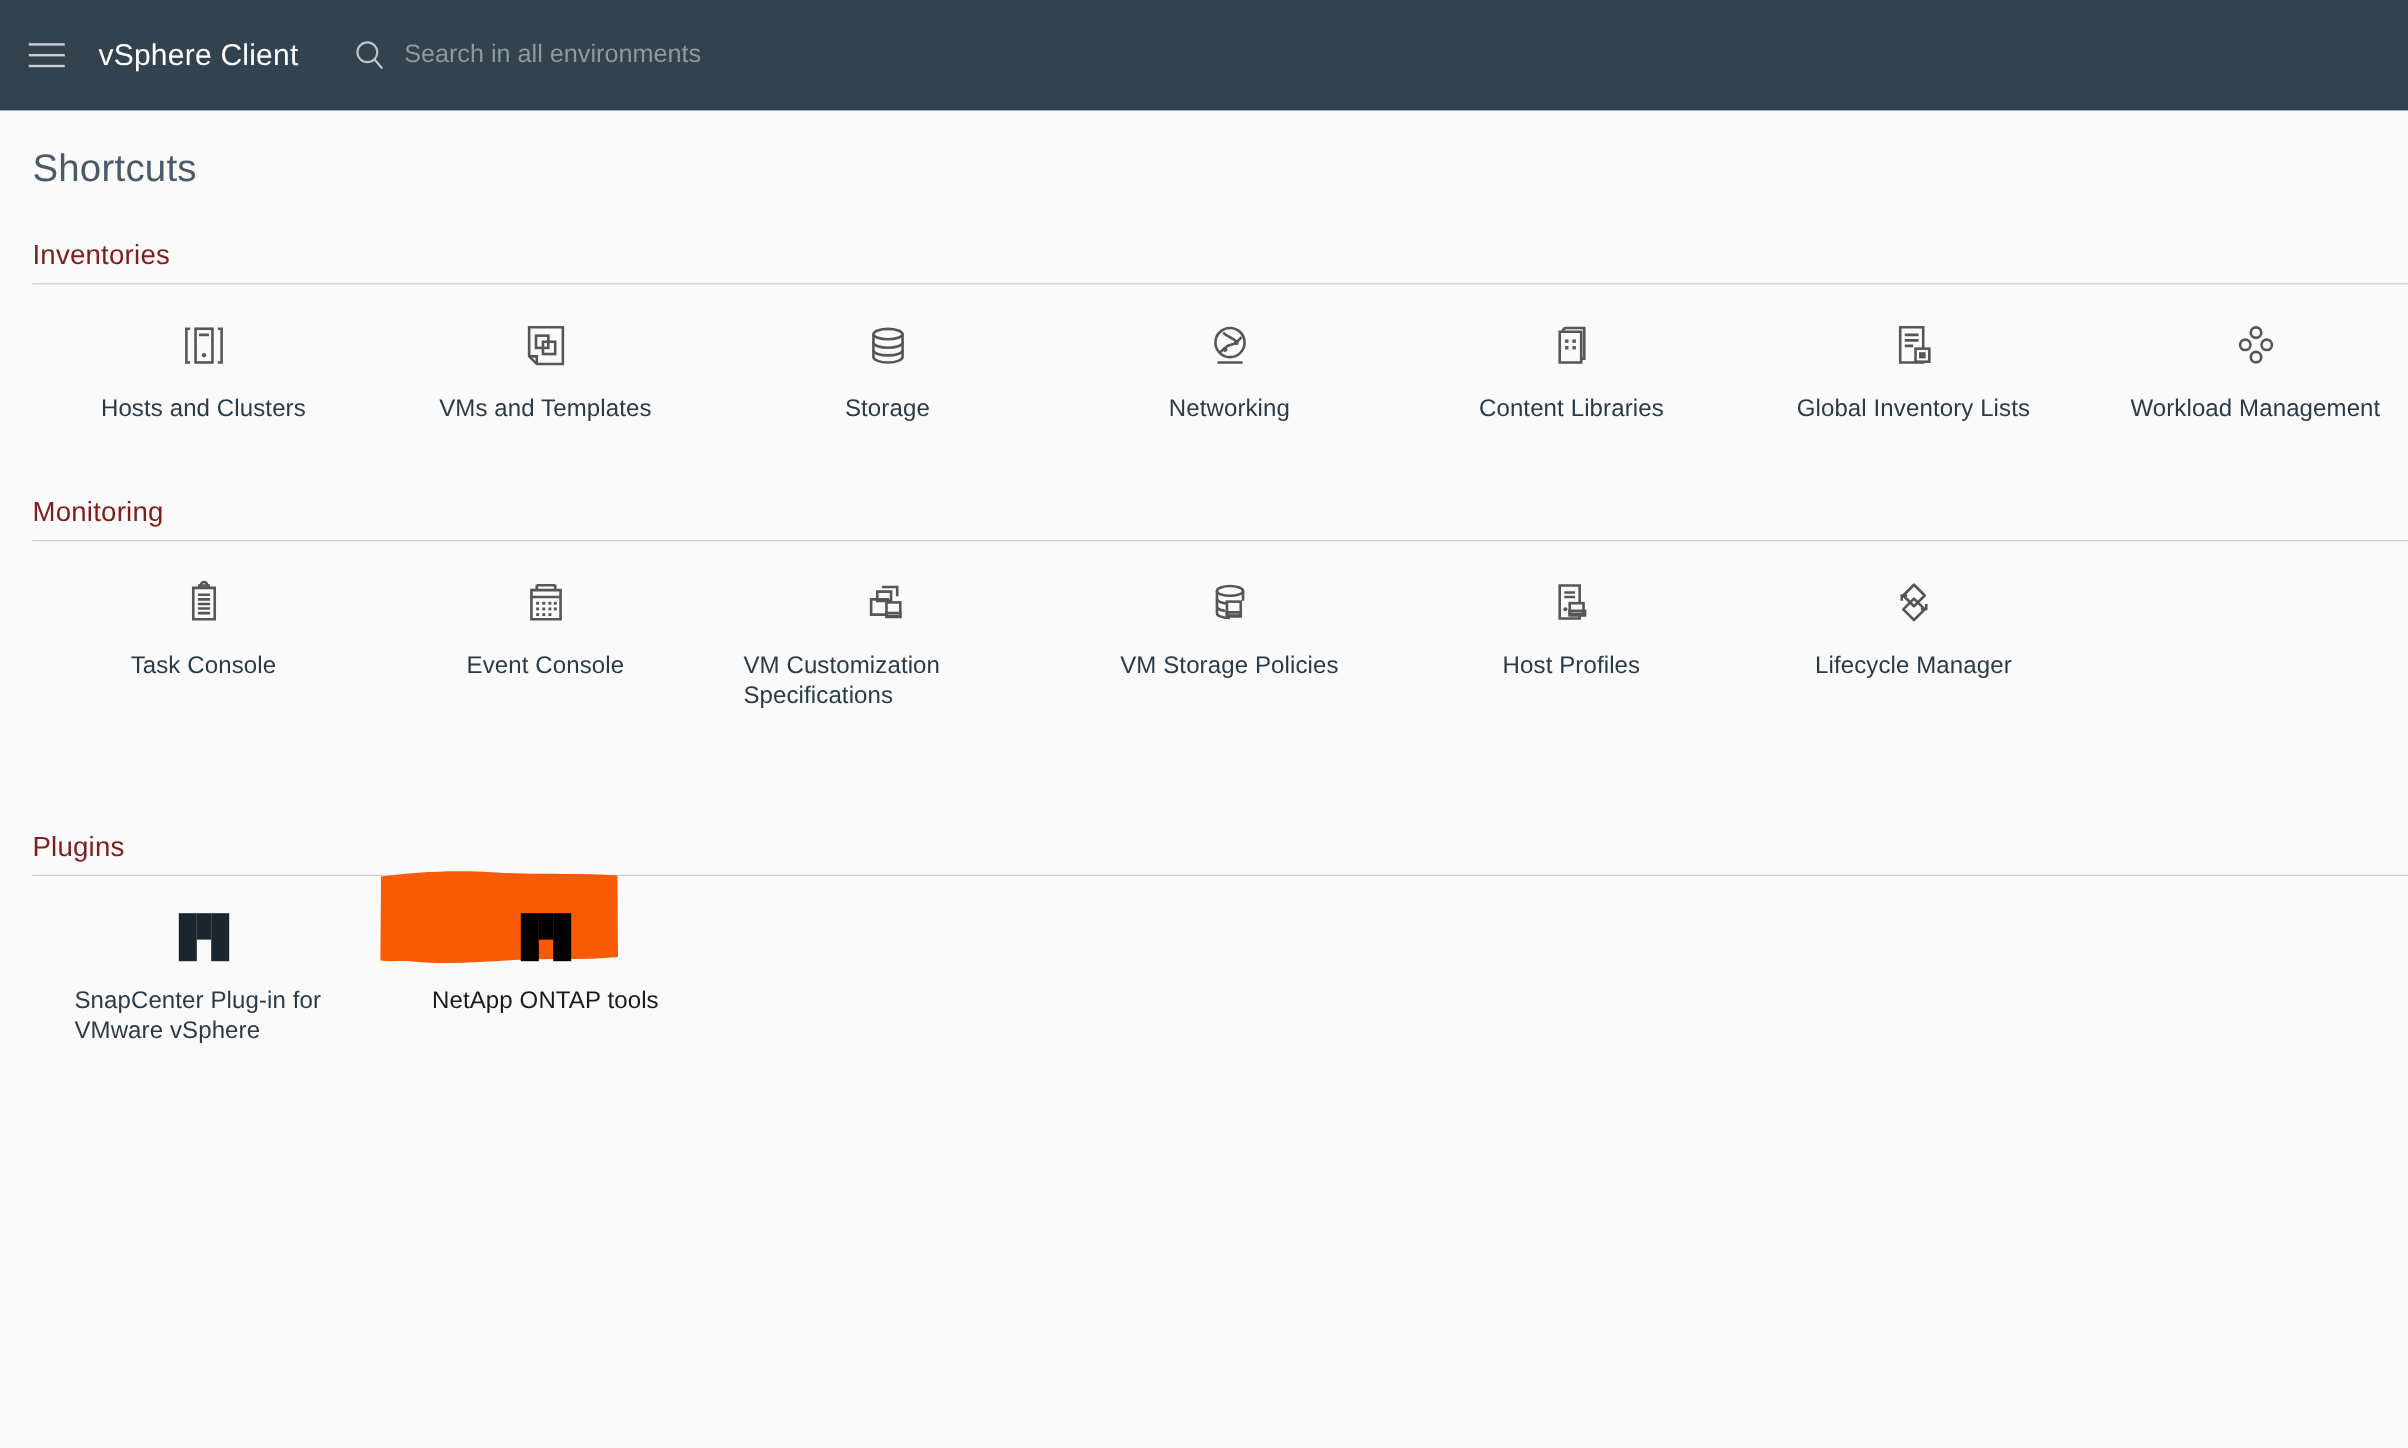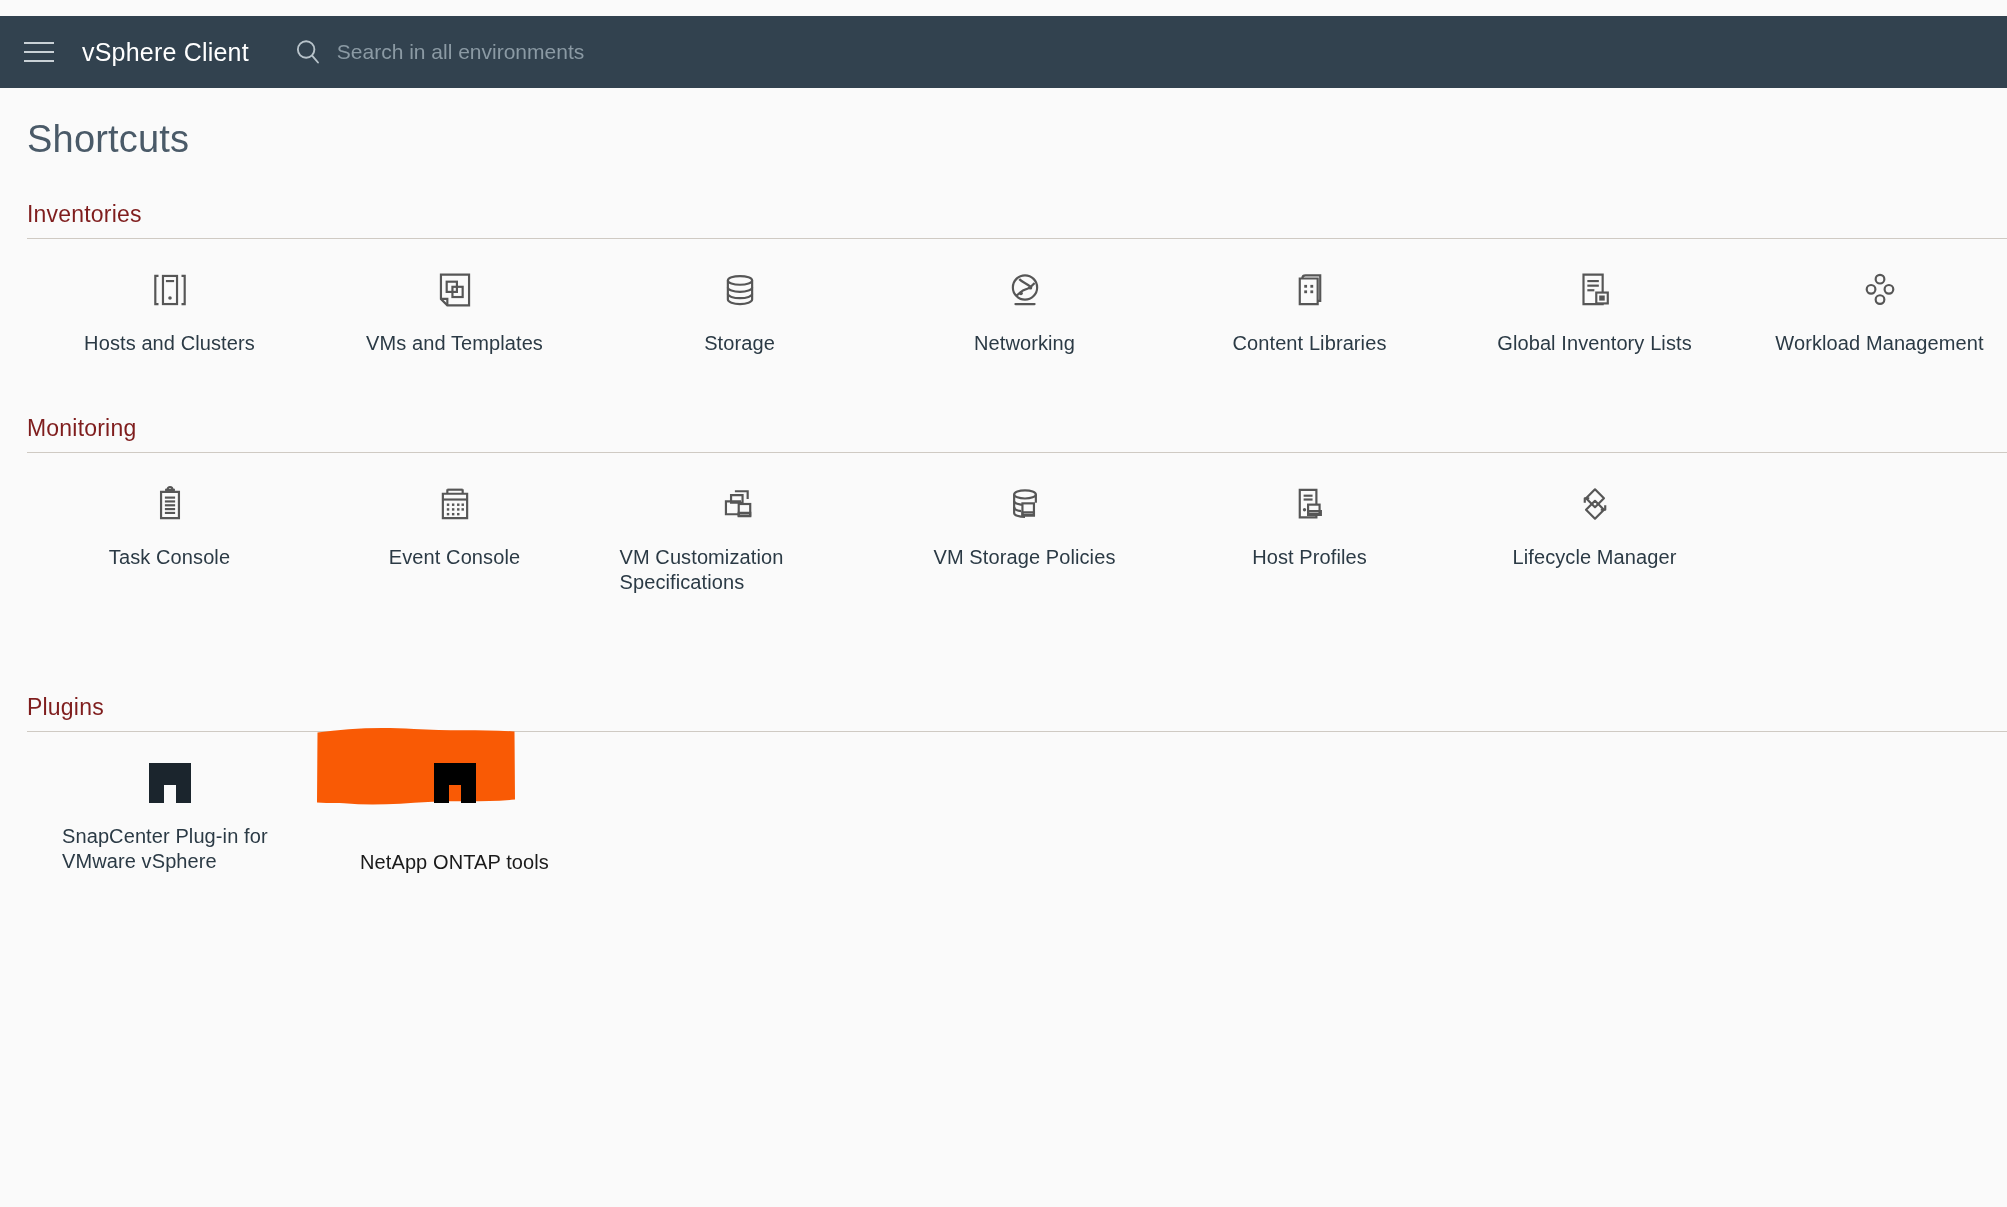--- a/index.html
+++ b/index.html
@@ -7,27 +7,26 @@
     width: 2007px;
     height: 1207px;
     overflow: hidden;
     background: #fafafa;
     font-family: "Liberation Sans", sans-serif;
     -webkit-font-smoothing: antialiased;
   }
 
   
   .topbar {
-    height: 72px;
+    height: 92px;
     background: #32424f;
     display: flex;
     align-items: center;
     padding-left: 18px;
     position: relative;
-    margin-top: 16px;
   }
   .hamburger {
     width: 42px; height: 42px;
     display: flex; flex-direction: column; justify-content: center;
     align-items: center; gap: 7px; cursor: pointer;
     margin-right: 22px;
   }
   .hamburger span {
     display: block; width: 30px; height: 2px; background: #c9d1d6;
   }
@@ -50,21 +49,21 @@
     white-space: nowrap;
   }
 
   
   .page {
     padding: 0 0 0 0;
     background: #fafafa;
     height: calc(1207px - 72px);
   }
   .page-title {
-    font-size: 38px;
+    font-size: 32px;
     color: #4a5a68;
     font-weight: 400;
     padding: 30px 3px 0 27px;
     letter-spacing: 0.2px;
   }
 
   .section { padding-left: 27px; }
   .section-header {
     font-size: 23px;
     color: #7f1d1d;
@@ -130,21 +129,21 @@
   .plugin-logo .bar-r { right: 0; }
   .plugin-logo .bar-mid {
     position: absolute; left: 15px; top: 0; width: 12px; height: 22px;
     background: #1b252d;
   }
   .plugin-logo.on-mark .bar-l,
   .plugin-logo.on-mark .bar-r,
   .plugin-logo.on-mark .bar-mid { background: #000000; }
 
   
-  .tile.highlighted { position: relative; gap: 26px; }
+  .tile.highlighted { position: relative; }
   .marker {
     position: absolute;
     left: 4px;
     top: -32px;
     width: 200px;
     height: 82px;
     z-index: 0;
     pointer-events: none;
   }
   .tile.highlighted .tile-icon,

